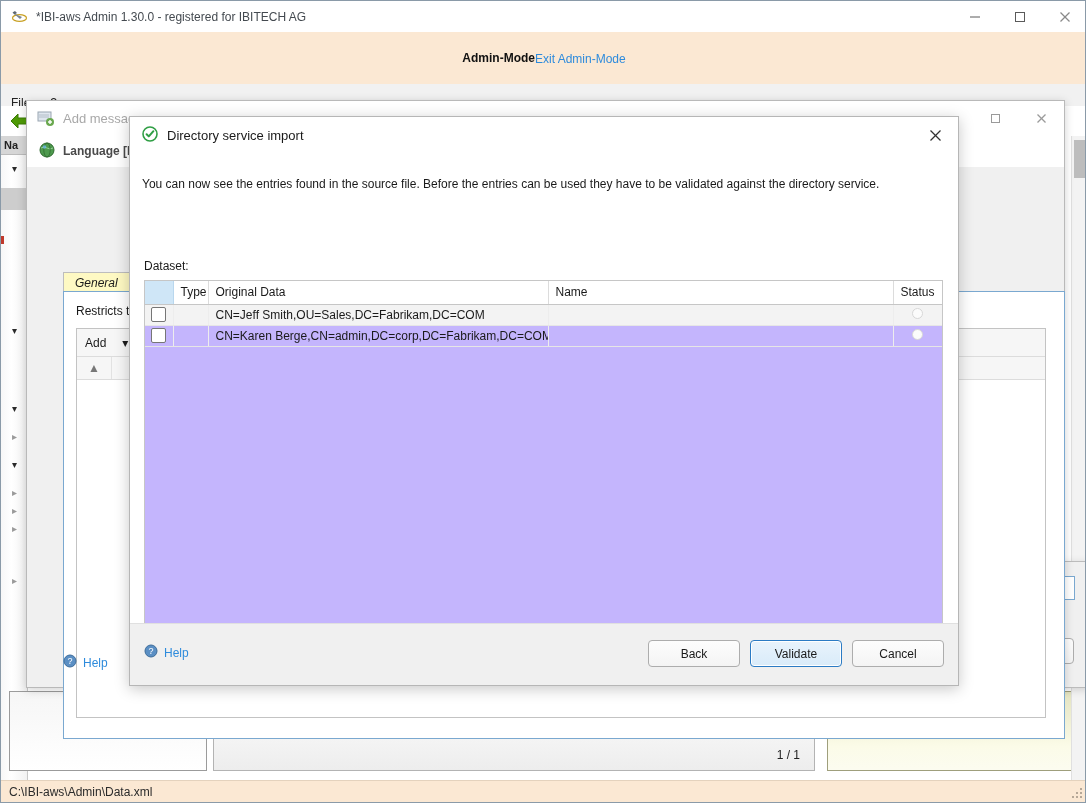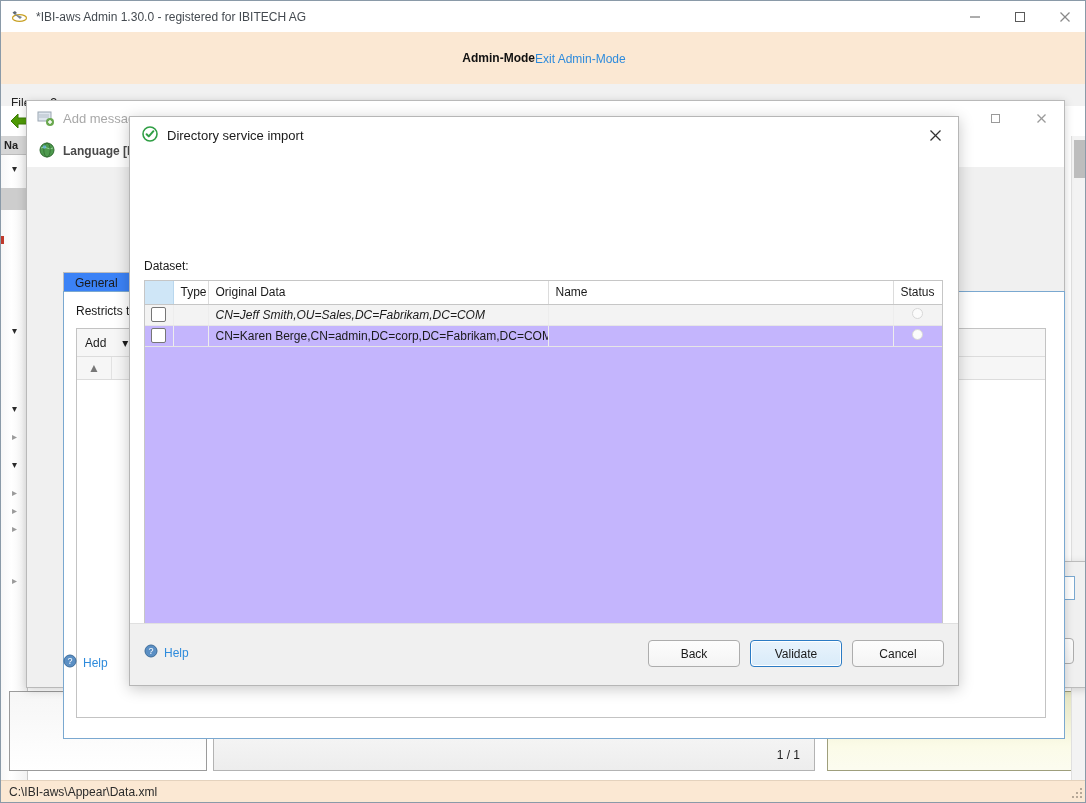--- a/index.html
+++ b/index.html
@@ -219,21 +219,21 @@
   }
   .tab {
     height: 20px; line-height: 20px;
     padding: 0 11px;
     font-size: 12px; color: #1a1a1a;
     border: 1px solid #bdbdbd; border-bottom: none;
     background: #e4e4e4;
     box-sizing: border-box;
     margin-right: -1px;
   }
-  .tab.active { background: #3b82f6; }
+  .tab.active { background: #fef9c3; font-style: italic; }
 
   .tabpanel {
     position: absolute; left: 36px; top: 190px;
     width: 1002px; height: 448px;
     background: #ffffff;
     border: 1px solid #7aa8d0;
     box-sizing: border-box;
   }
   .restrictstxt {
     position: absolute; left: 12px; top: 12px;
@@ -396,21 +396,21 @@
   }
   .grid tbody td {
     height: 21px;
     border-bottom: 1px solid #e6e6e6;
     border-right: 1px solid #ededed;
     padding: 0 7px;
     color: #1a1a1a;
     box-sizing: border-box;
     overflow: hidden; white-space: nowrap;
   }
-  .grid tbody tr.hover td { background: #f3f3f3; font-style: italic; }
+  .grid tbody tr.hover td { background: #f3f3f3; }
   .grid tbody td.cb {
     padding: 0; text-align: center;
   }
   .cbox {
     display: inline-block;
     width: 13px; height: 13px;
     border: 1px solid #767676;
     border-radius: 2px;
     background: #ffffff;
     vertical-align: middle;
@@ -643,20 +643,21 @@
       <span class="dtitle">Directory service import</span>
       <div class="dclose">
         <svg width="13" height="13" viewBox="0 0 13 13">
             <line x1="1.5" y1="1.5" x2="11.5" y2="11.5" stroke="#333" stroke-width="1.2"></line>
             <line x1="11.5" y1="1.5" x2="1.5" y2="11.5" stroke="#333" stroke-width="1.2"></line>
           </svg>
       </div>
     </div>
 
     <div class="dbody">
+      <div class="dintro">You can now see the entries found in the source file. Before the entries can be used they have to be validated against the directory service.</div>
       <div class="dsetlabel">Dataset:</div>
 
       <div class="grid">
         <table>
           <colgroup>
             <col style="width:28px">
             <col style="width:35px">
             <col style="width:340px">
             <col style="width:345px">
             <col style="width:49px">
@@ -702,21 +703,21 @@
       </div>
       <div class="dbtns">
         <div class="btn">Back</div>
         <div class="btn default">Validate</div>
         <div class="btn">Cancel</div>
       </div>
     </div>
   </div>
 
   <div class="statusbar">
-    <span class="spath">C:\IBI-aws\Appear\Data.xml</span>
+    <span class="spath">C:\IBI-aws\Admin\Data.xml</span>
     <span class="grip">
       <i style="left:8px;top:8px;"></i>
         <i style="left:4px;top:8px;"></i>
         <i style="left:0px;top:8px;"></i>
       <i style="left:8px;top:4px;"></i>
         <i style="left:4px;top:4px;"></i>
       <i style="left:8px;top:0px;"></i>
     </span>
   </div>
 

